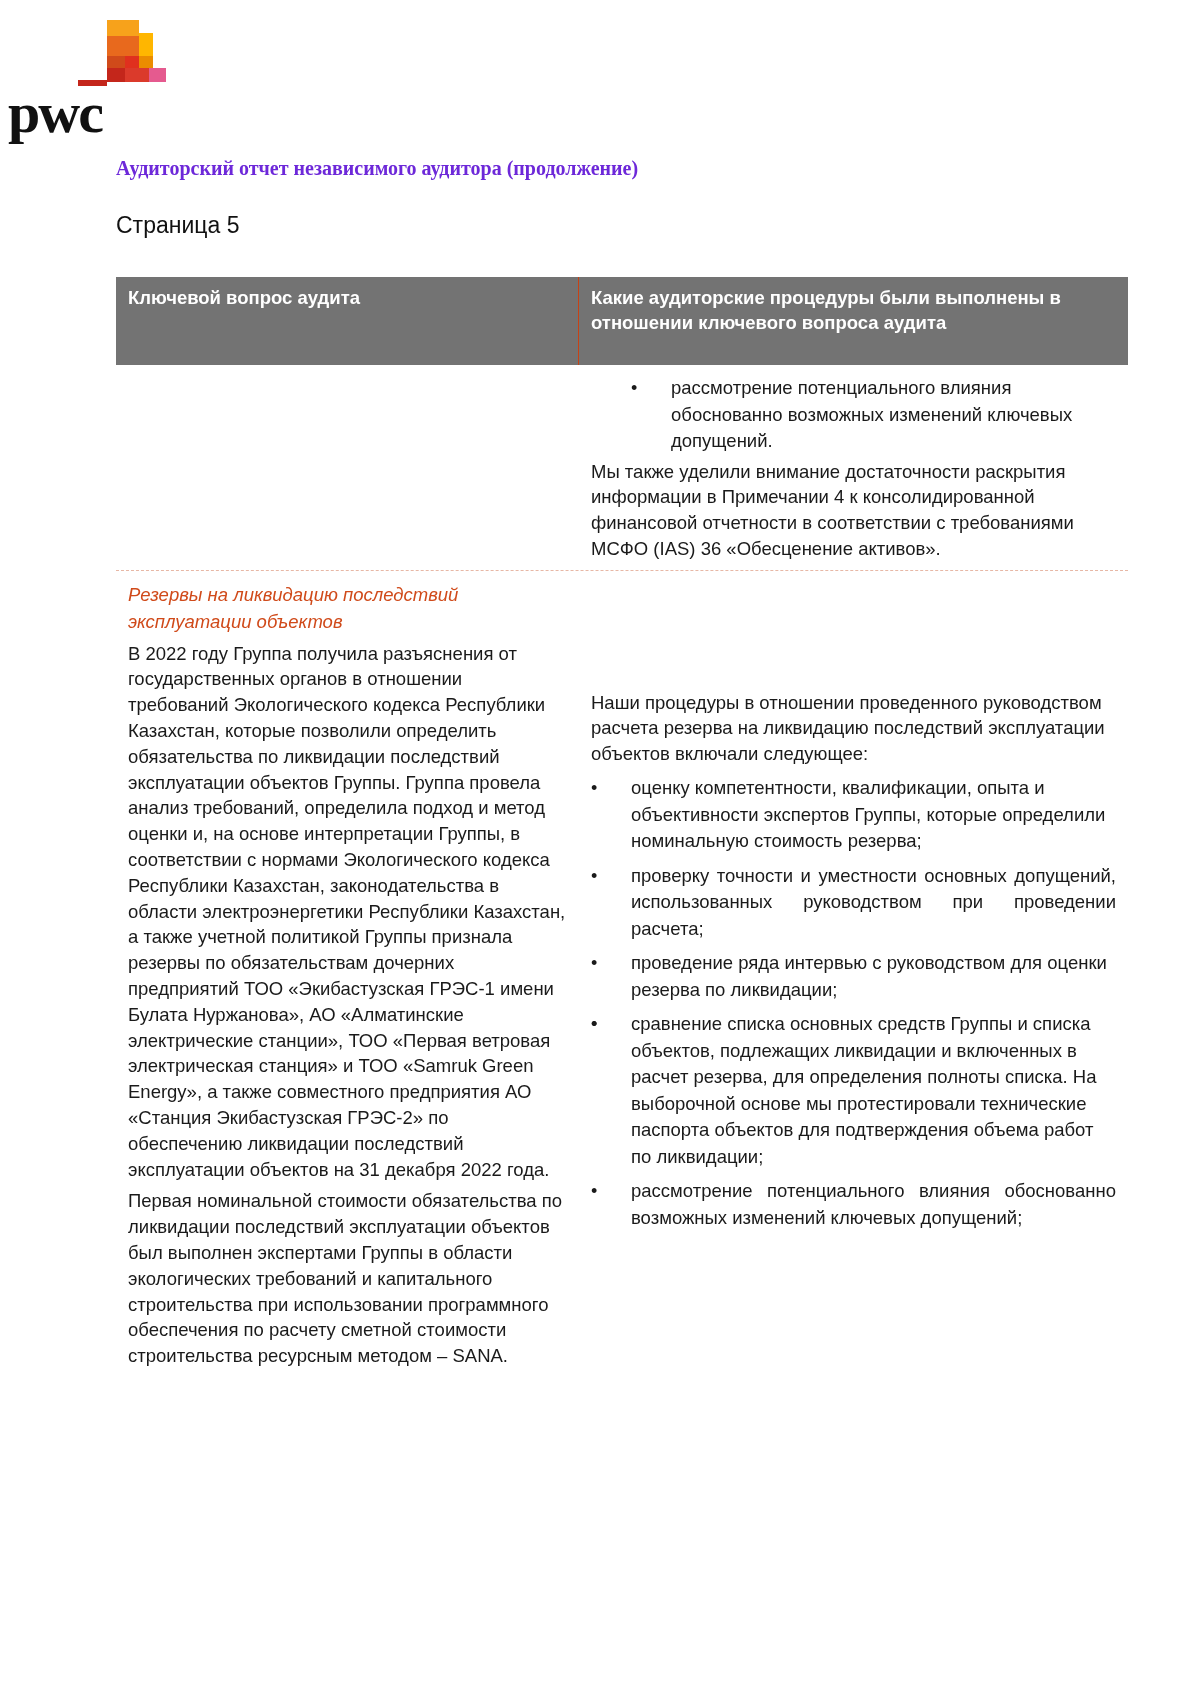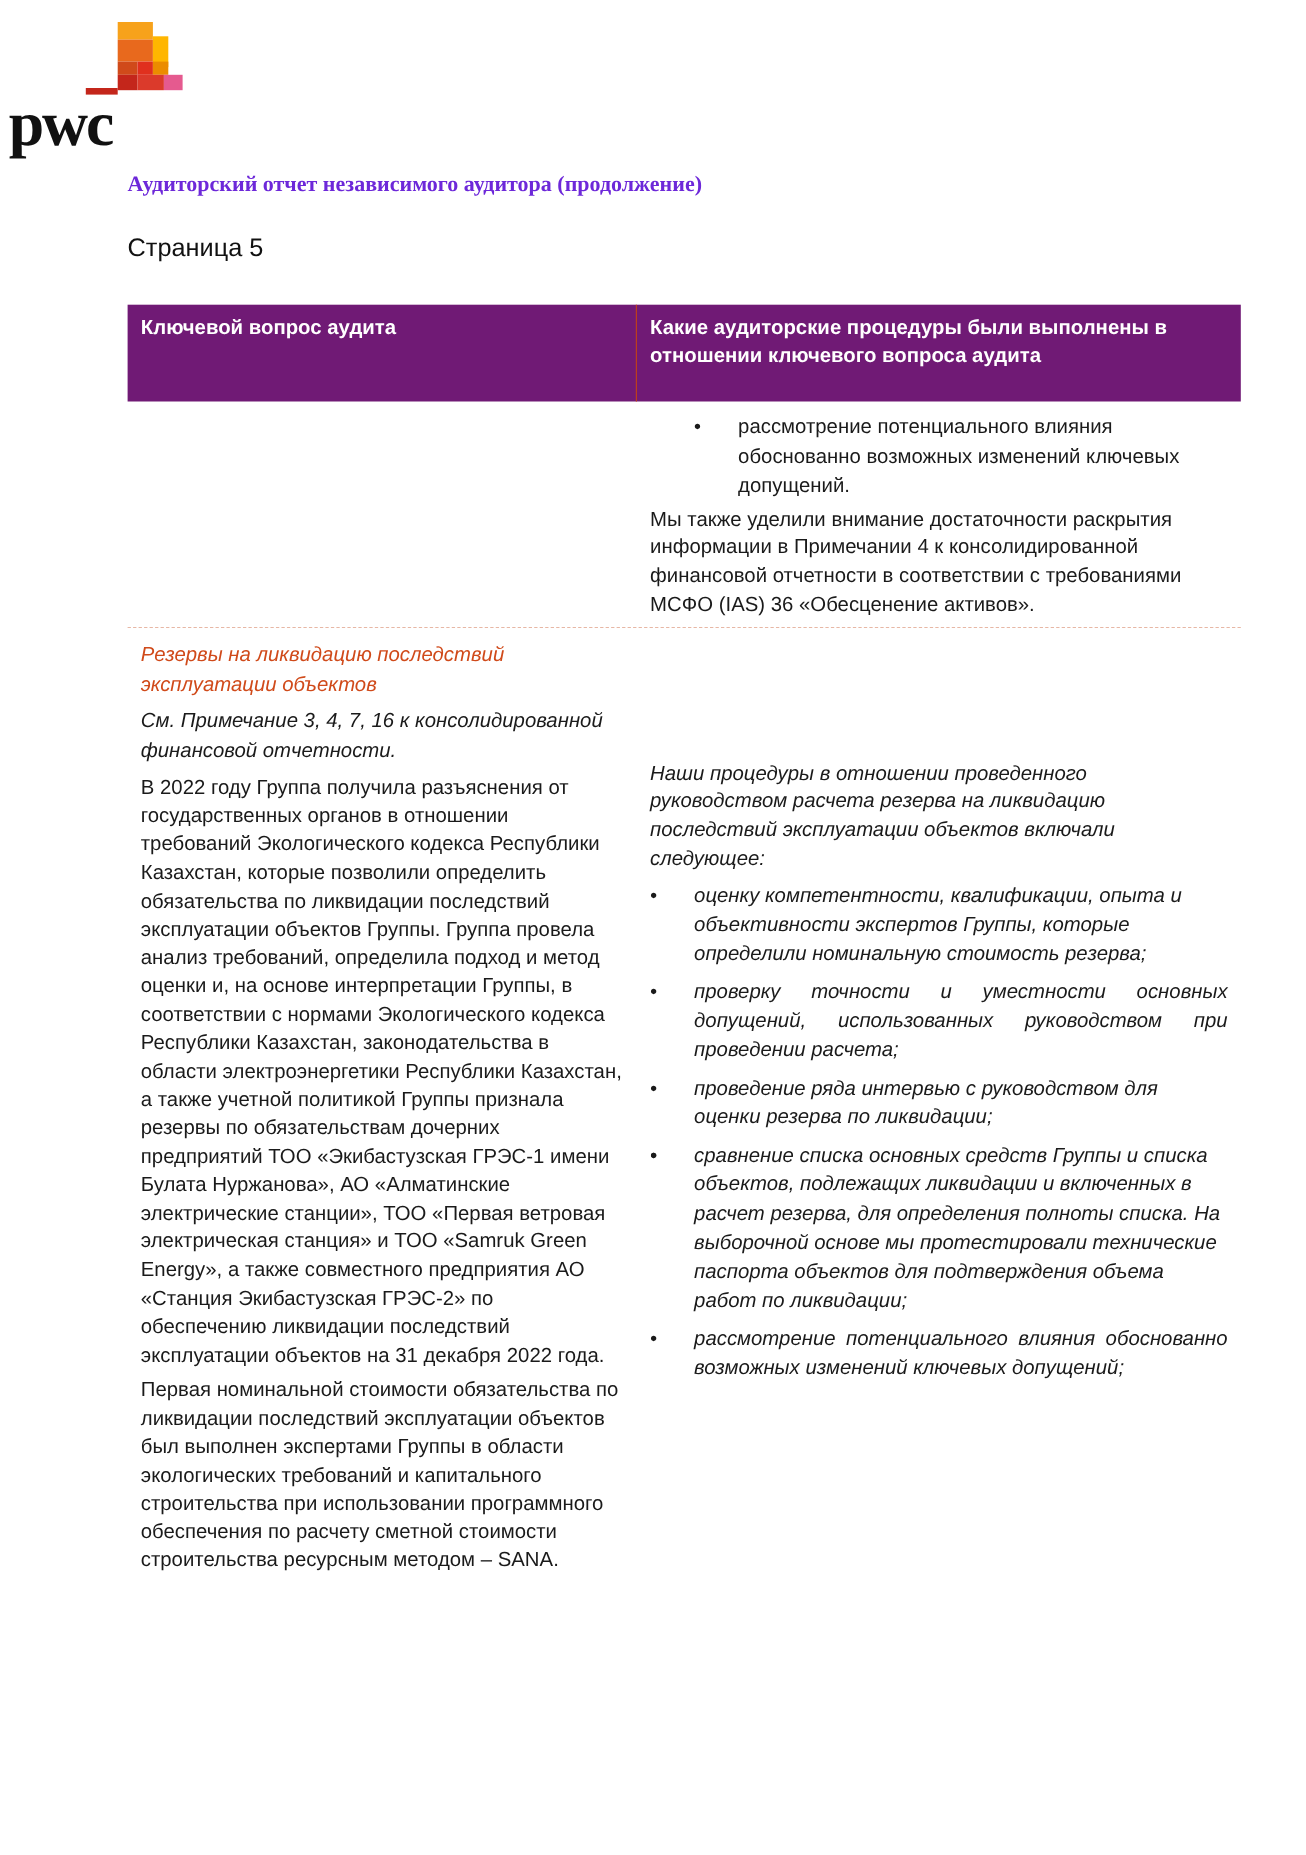--- a/index.html
+++ b/index.html
@@ -11,21 +11,21 @@
   .logo .blk { position: absolute; }
   .logo .wordmark { position: absolute; left: 0; top: 66px; font-family: "Liberation Serif", serif;
                     font-weight: bold; font-size: 58px; letter-spacing: -2px; color: #111; line-height: 1; }
 
   .doc-title { position: absolute; left: 116px; top: 157px; font-family: "Liberation Serif", serif;
                font-weight: bold; font-size: 20px; color: #6d28d9; }
   .page-label { position: absolute; left: 116px; top: 212px; font-size: 23px; color: #111; }
 
   
   .kam-table { position: absolute; left: 116px; top: 277px; width: 1012px; }
-  .thead { display: flex; background: #701a75; color: #fff; font-weight: bold; font-size: 18.5px;
+  .thead { display: flex; background: #737373; color: #fff; font-weight: bold; font-size: 18.5px;
            line-height: 25px; height: 88px; box-sizing: border-box; }
   .thead .c1 { width: 463px; padding: 8px 12px; box-sizing: border-box; border-right: 1px solid #c54215; }
   .thead .c2 { flex: 1; padding: 8px 12px 8px 12px; box-sizing: border-box; }
 
   .row { display: flex; }
   .col-left { width: 463px; padding: 0 12px; box-sizing: border-box; }
   .col-right { flex: 1; padding: 0 12px; box-sizing: border-box; }
 
   .body-text { font-size: 18.5px; line-height: 25.8px; color: #1a1a1a; margin: 0; }
   .para { margin: 0 0 6px 0; }
@@ -80,25 +80,24 @@
       </ul>
       <p class="body-text">Мы также уделили внимание достаточности раскрытия информации в Примечании 4 к консолидированной финансовой отчетности в соответствии с требованиями МСФО (IAS) 36 «Обесценение активов».</p>
     </div>
   </div>
 
   <hr class="divider">
 
   <div class="row">
     <div class="col-left">
       <p class="kam-title">Резервы на ликвидацию последствий эксплуатации объектов</p>
-      <p class="kam-ref">См. Примечание 3, 4, 7, 16 к консолидированной финансовой отчетности.</p>
       <p class="body-text para">В 2022 году Группа получила разъяснения от государственных органов в отношении требований Экологического кодекса Республики Казахстан, которые позволили определить обязательства по ликвидации последствий эксплуатации объектов Группы. Группа провела анализ требований, определила подход и метод оценки и, на основе интерпретации Группы, в соответствии с нормами Экологического кодекса Республики Казахстан, законодательства в области электроэнергетики Республики Казахстан, а также учетной политикой Группы признала резервы по обязательствам дочерних предприятий ТОО «Экибастузская ГРЭС-1 имени Булата Нуржанова», АО «Алматинские электрические станции», ТОО «Первая ветровая электрическая станция» и ТОО «Samruk Green Energy», а также совместного предприятия АО «Станция Экибастузская ГРЭС-2» по обеспечению ликвидации последствий эксплуатации объектов на 31 декабря 2022 года.</p>
       <p class="body-text para">Первая номинальной стоимости обязательства по ликвидации последствий эксплуатации объектов был выполнен экспертами Группы в области экологических требований и капитального строительства при использовании программного обеспечения по расчету сметной стоимости строительства ресурсным методом – SANA.</p>
     </div>
-    <div class="col-right" style="padding-top:109px;font-style:italic;">
+    <div class="col-right" style="padding-top:109px;">
       <p class="body-text para" style="margin-bottom:8px;">Наши процедуры в отношении проведенного руководством расчета резерва на ликвидацию последствий эксплуатации объектов включали следующее:</p>
       <ul class="bullets">
         <li>
           <span class="dot">•</span>
           <span>оценку компетентности, квалификации, опыта и объективности экспертов Группы, которые определили номинальную стоимость резерва;</span>
         </li>
         <li class="justify" style="text-align-last:auto;">
           <span class="dot">•</span>
           <span>проверку точности и уместности основных допущений, использованных руководством при проведении расчета;</span>
         </li>

